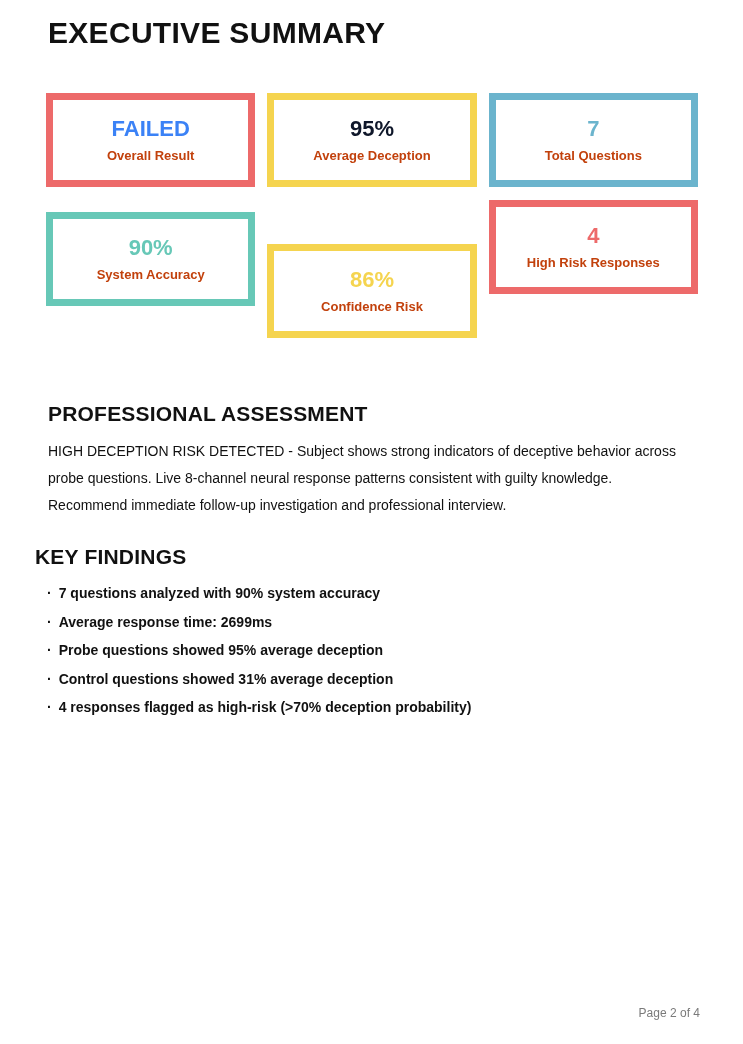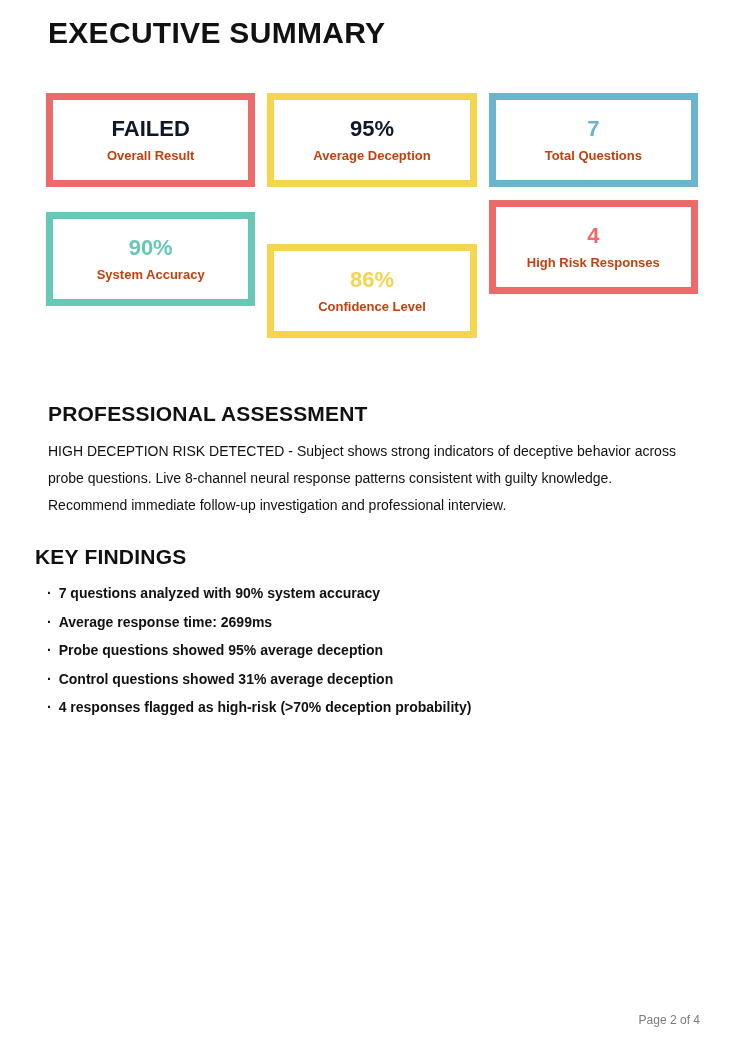--- a/index.html
+++ b/index.html
@@ -71,52 +71,52 @@
     gap: 7px;
     padding-left: 12px;
     font-size: 14px;
     font-weight: 700;
     line-height: 28.5px;
   }
   .bullet-glyph { font-weight: 700; }
   .page-footer {
     position: absolute;
     right: 43px;
-    bottom: 17px;
+    bottom: 24px;
     font-size: 12px;
     line-height: 13px;
     color: #7a7a7a;
     font-weight: 400;
   }
 </style>
 </head>
 <body>
 
 <h1 class="page-title">EXECUTIVE SUMMARY</h1>
 
 <div class="stat-grid">
   <div class="stat-card" style="border-color: rgb(237, 106, 106);">
-    <div class="stat-value" style="color: #0f172a;">FAILED</div>
+    <div class="stat-value" style="color: #3b82f6;">FAILED</div>
     <div class="stat-label">Overall Result</div>
   </div>
   <div class="stat-card" style="border-color: rgb(245, 212, 79);">
     <div class="stat-value" style="color: #0f172a;">95%</div>
     <div class="stat-label">Average Deception</div>
   </div>
   <div class="stat-card" style="border-color: rgb(107, 180, 205);">
     <div class="stat-value" style="color: rgb(107, 180, 205);">7</div>
     <div class="stat-label">Total Questions</div>
   </div>
   <div class="stat-card" style="border-color: rgb(103, 200, 183); margin-top: 12px;">
     <div class="stat-value" style="color: rgb(103, 200, 183);">90%</div>
     <div class="stat-label">System Accuracy</div>
   </div>
   <div class="stat-card" style="border-color: rgb(245, 212, 79); margin-top: 44px;">
     <div class="stat-value" style="color: rgb(245, 212, 79);">86%</div>
-    <div class="stat-label">Confidence Level</div>
+    <div class="stat-label">Confidence Risk</div>
   </div>
   <div class="stat-card" style="border-color: rgb(237, 106, 106);">
     <div class="stat-value" style="color: rgb(237, 106, 106);">4</div>
     <div class="stat-label">High Risk Responses</div>
   </div>
 </div>
 
 <div class="section">
   <h2 class="section-heading">PROFESSIONAL ASSESSMENT</h2>
   <p class="assessment-body">HIGH DECEPTION RISK DETECTED - Subject shows strong indicators of deceptive behavior across probe questions. Live 8-channel neural response patterns consistent with guilty knowledge. Recommend immediate follow-up investigation and professional interview.</p>

